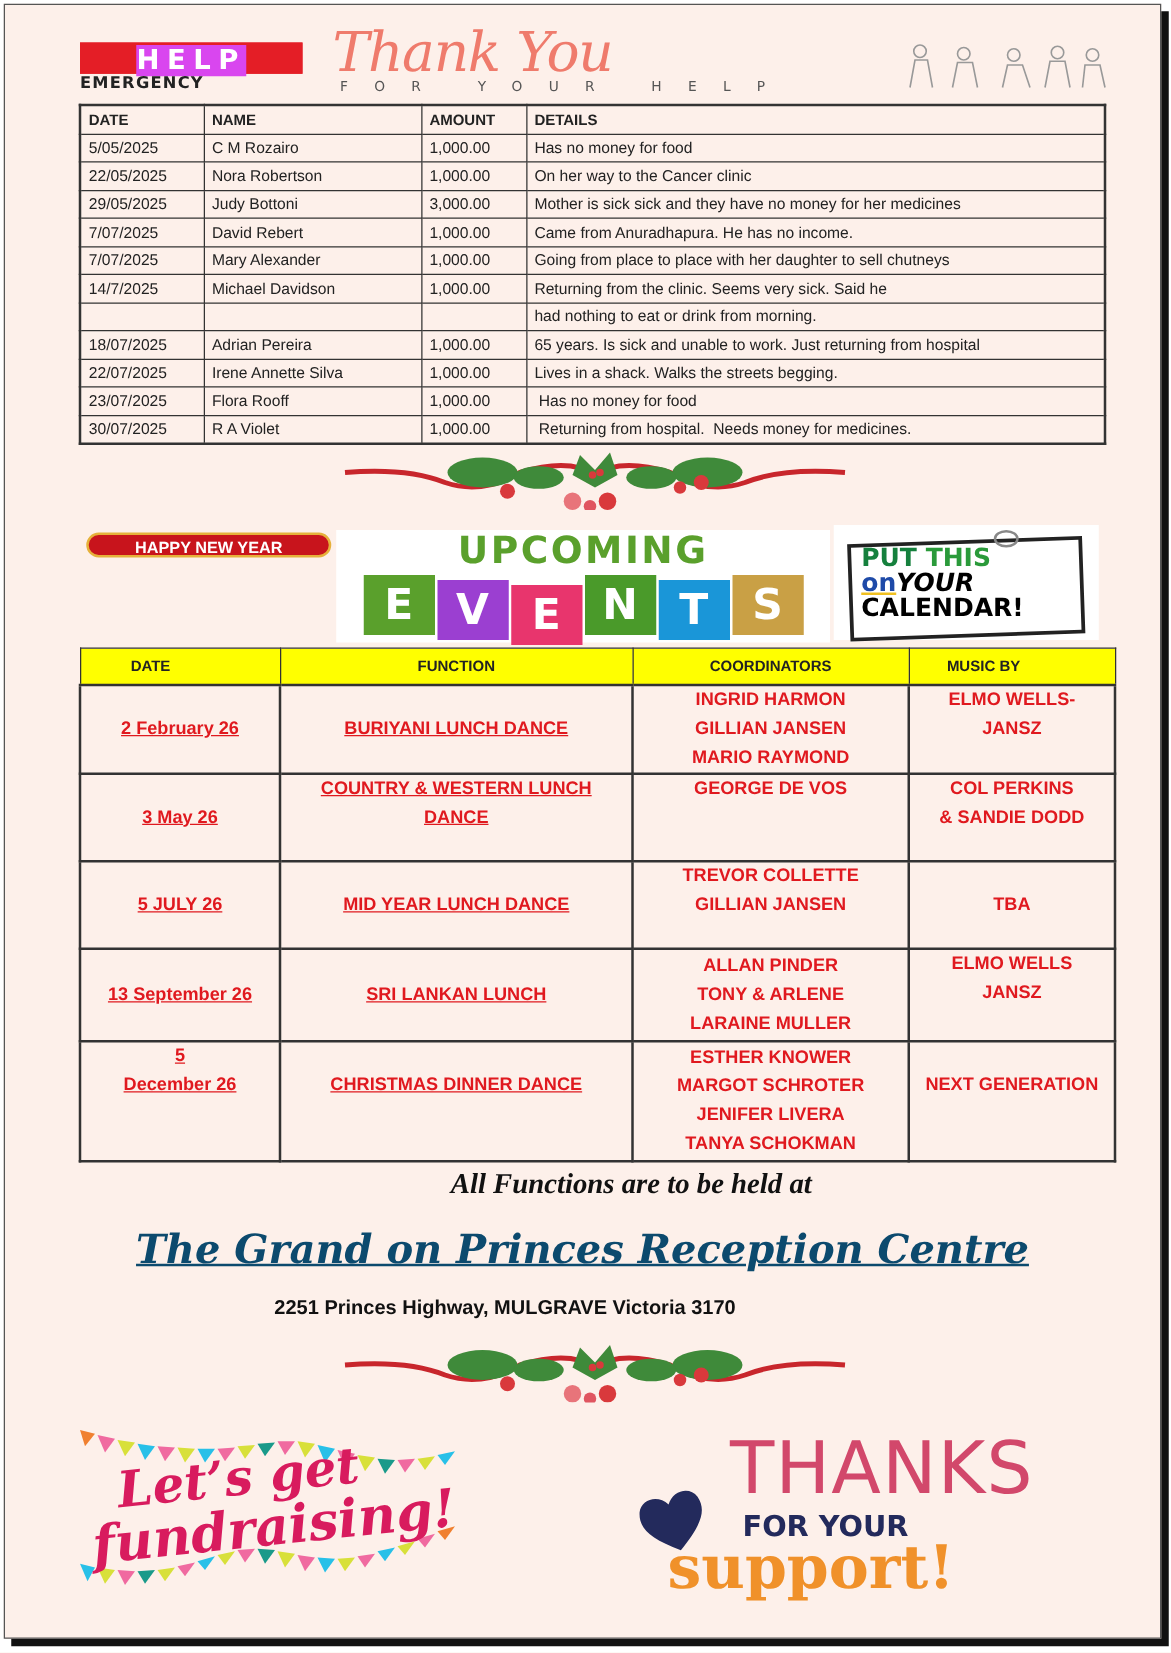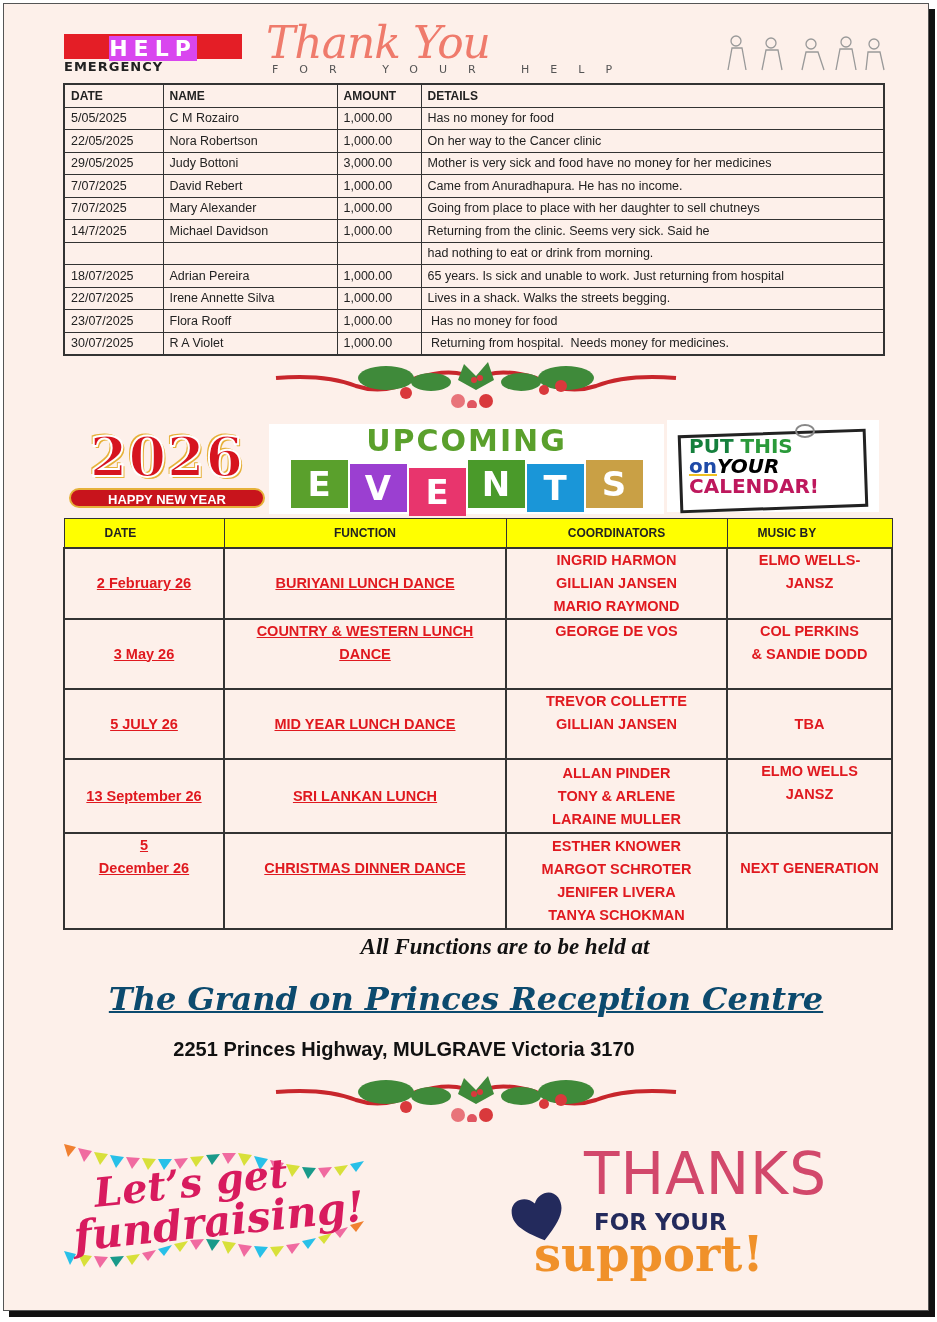--- a/index.html
+++ b/index.html
@@ -31,21 +31,21 @@
 
   
   table.ev { position:absolute; left:59px; top:514px; width:830px; border-collapse:collapse; font-family:"Liberation Sans", sans-serif; font-weight:bold; font-size:14.5px; color:#e0191f; text-align:center; }
   table.ev th { background:#ffff00; color:#222; font-size:12px; height:26px; border:1px solid #333; border-bottom:2px solid #333; }
   table.ev td { border:2px solid #333; line-height:23px; vertical-align:middle; padding:0 4px; }
   table.ev td.u span { text-decoration:underline; }
   .line { display:block; }
 
   .held-at { left:0; width:924px; top:930px; text-align:center; font-family:Liberation Serif, serif; font-style:italic; font-weight:bold; font-size:23px; color:#111;margin-left:39px; }
   .venue { left:0; width:924px; top:976px; text-align:center; font-family:"DejaVu Serif", serif; font-style:italic; font-weight:bold; font-size:32px; color:#0c4a6e; text-decoration:underline; text-decoration-thickness:2px; }
-  .address { left:0; width:800px; top:1034px; text-align:center; font-family:"Liberation Sans", sans-serif; font-weight:bold; font-size:20px; color:#111; }
+  .address { left:0; width:800px; top:1034px; text-align:center; font-family:"Liberation Sans", sans-serif; font-weight:bold; font-size:16px; color:#111; }
 
   .fundraise { left:60px; top:1135px; width:440px; height:150px; }
   .lets-get { left:90px; top:1165px; font-family:"DejaVu Serif", serif; font-style:italic; font-weight:bold; font-size:40px; color:#d81b5e; transform:rotate(-6deg); transform-origin:left; }
   .fundraising-word { left:70px; top:1208px; font-family:"DejaVu Serif", serif; font-style:italic; font-weight:bold; font-size:42px; color:#d81b5e; transform:rotate(-6deg); transform-origin:left; }
   .thanks { left:580px; top:1140px; font-family:"DejaVu Sans", sans-serif; font-size:58px; color:#d2486b; letter-spacing:1px; line-height:60px; }
   .for-your { left:590px; top:1205px; font-family:"DejaVu Sans", sans-serif; font-weight:bold; font-size:23px; color:#232a5c; }
   .support { left:530px; top:1222px; font-family:"DejaVu Serif", serif; font-weight:bold; font-size:48px; color:#f0912a; }
   .heart { left:505px; top:1185px; width:60px; height:55px; }
 </style>
 </head>
@@ -97,21 +97,21 @@
       <tr>
           <td>22/05/2025</td>
           <td>Nora Robertson</td>
           <td>1,000.00</td>
           <td>On her way to the Cancer clinic</td>
         </tr>
       <tr>
           <td>29/05/2025</td>
           <td>Judy Bottoni</td>
           <td>3,000.00</td>
-          <td>Mother is very sick and food have no money for her medicines</td>
+          <td>Mother is sick sick and they have no money for her medicines</td>
         </tr>
       <tr>
           <td>7/07/2025</td>
           <td>David Rebert</td>
           <td>1,000.00</td>
           <td>Came from Anuradhapura.  He has no income.</td>
         </tr>
       <tr>
           <td>7/07/2025</td>
           <td>Mary Alexander</td>
@@ -172,21 +172,20 @@
         <circle cx="140" cy="37" r="6"></circle>
         <circle cx="278" cy="34" r="5"></circle>
         <circle cx="295" cy="30" r="6"></circle>
       <circle cx="192" cy="45" r="7" fill="#e8747a"></circle>
         <circle cx="220" cy="45" r="7"></circle>
         <circle cx="206" cy="49" r="5" fill="#e05560"></circle>
     </g>
   </svg>
 
   <div class="abs img2026">
-    <div style="font-family:'DejaVu Serif',serif;font-weight:bold;font-size:54px;color:#d6141f;text-align:center;line-height:62px;-webkit-text-stroke:2px #fff;text-shadow:0 0 0 #e6b13a,2px 2px 0 #e6b13a,-2px -2px 0 #e6b13a;letter-spacing:1px;">2026</div>
     <div style="margin:0 auto;width:196px;height:20px;background:#c8141c;border:2px solid #e6b13a;border-radius:10px;color:#fff;font-weight:bold;font-size:13px;text-align:center;line-height:20px;box-sizing:border-box;">HAPPY NEW YEAR</div>
   </div>
 
   <div class="abs upcoming">
     <div style="text-align:center;font-family:'DejaVu Sans',sans-serif;font-weight:900;font-size:30px;color:#5aa02c;letter-spacing:2px;line-height:34px;">UPCOMING</div>
     <div style="display:flex;justify-content:center;gap:2px;margin-top:2px;">
       <div style="width:57px;height:48px;background:#5aa02c;color:#fff;font-weight:bold;font-size:34px;text-align:center;line-height:48px;font-family:'DejaVu Sans',sans-serif;">E</div>
       <div style="width:57px;height:48px;background:#9b3fd1;color:#fff;font-weight:bold;font-size:34px;text-align:center;line-height:48px;font-family:'DejaVu Sans',sans-serif;margin-top:4px;">V</div>
       <div style="width:57px;height:48px;background:#e8356d;color:#fff;font-weight:bold;font-size:34px;text-align:center;line-height:48px;font-family:'DejaVu Sans',sans-serif;margin-top:8px;">E</div>
       <div style="width:57px;height:48px;background:#4a9a2a;color:#fff;font-weight:bold;font-size:34px;text-align:center;line-height:48px;font-family:'DejaVu Sans',sans-serif;">N</div>
@@ -194,21 +193,21 @@
       <div style="width:57px;height:48px;background:#c9a045;color:#fff;font-weight:bold;font-size:34px;text-align:center;line-height:48px;font-family:'DejaVu Sans',sans-serif;">S</div>
     </div>
   </div>
 
   <div class="abs calendar">
     <div style="position:absolute;left:12px;top:12px;width:182px;height:72px;border:3px solid #222;transform:rotate(-2deg);background:#fff;"></div>
     <div style="position:absolute;left:128px;top:4px;width:16px;height:10px;border:2px solid #888;border-radius:50%;"></div>
     <div style="position:absolute;left:22px;top:16px;font-family:'DejaVu Sans',sans-serif;font-weight:bold;font-size:20px;line-height:20px;">
       <div><span style="color:#15803d;">PUT</span> <span style="color:#2a9a3a;font-weight:900;">THIS</span></div>
       <div><span style="color:#1e4aa8;font-weight:900;text-decoration:underline;text-decoration-color:#f0c020;">on</span><span style="color:#000000;font-style:italic;">YOUR</span></div>
-      <div><span style="color:#be185d;">CALENDAR!</span></div>
+      <div><span style="color:#000000;">CALENDAR!</span></div>
     </div>
   </div>
 
   <table class="ev">
     <colgroup>
         <col style="width:160px">
         <col style="width:282px">
         <col style="width:221px">
         <col>
       </colgroup>

